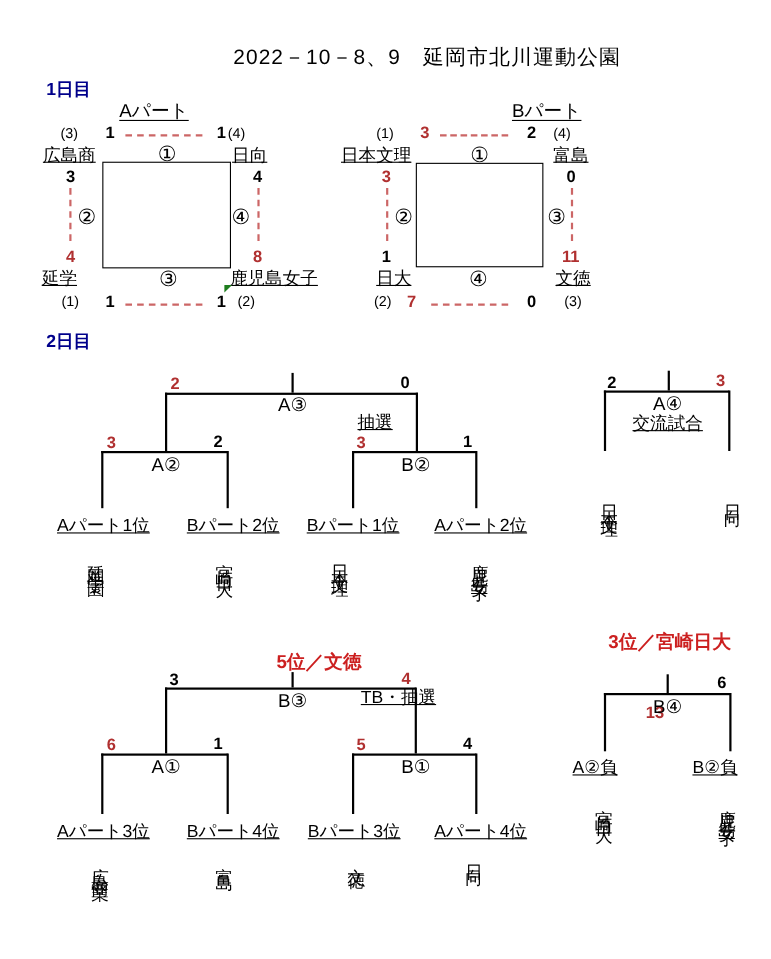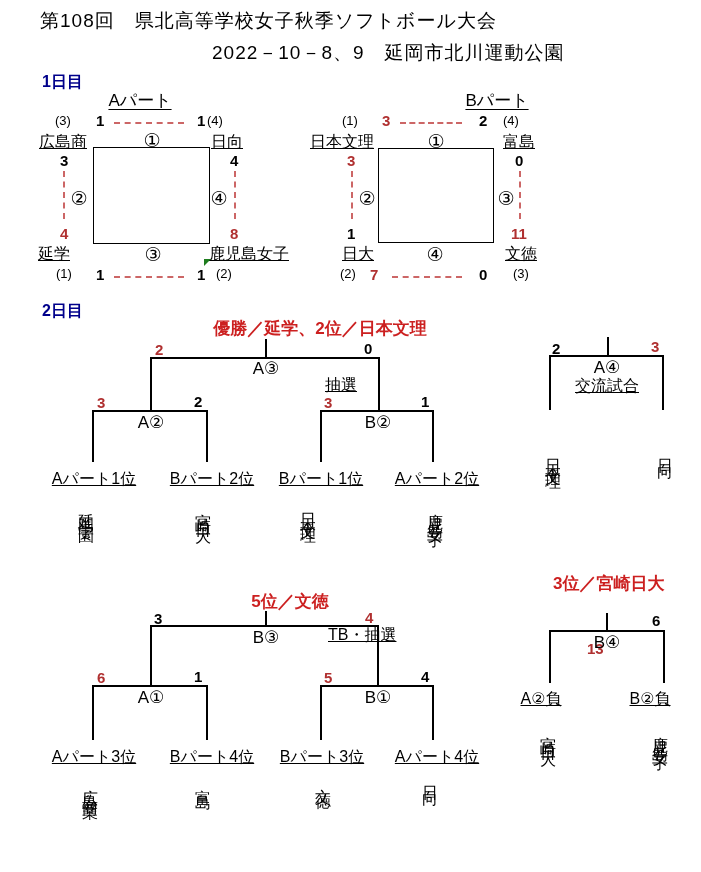--- a/index.html
+++ b/index.html
@@ -25,21 +25,20 @@
   .vt{position:absolute;writing-mode:vertical-rl;text-orientation:upright;font-size:16px;
       letter-spacing:5px;transform:translateX(-50%);white-space:nowrap;line-height:1;}
   .tri{position:absolute;width:0;height:0;border-top:7px solid var(--marker-green,#1e7d1e);
        border-right:7px solid transparent;}
 </style>
 </head>
 <body>
 
 <div class="canvas">
 
-  <div class="t title" style="left:40px;top:10px;">第108回　県北高等学校女子秋季ソフトボール大会</div>
   <div class="t title" style="left:212px;top:42px;">2022－10－8、9　延岡市北川運動公園</div>
   <div class="t navy" style="left:42px;top:73px;">1日目</div>
 
   <div class="t lbl ul ctr" style="left:140px;top:91px;">Aパート</div>
   <div class="box" style="left:93px;top:147px;width:115px;height:95px;"></div>
   <div class="t circ ctr" style="left:152px;top:130px;">①</div>
   <div class="t circ ctr" style="left:79px;top:188px;">②</div>
   <div class="t circ ctr" style="left:153px;top:244px;">③</div>
   <div class="t circ ctr" style="left:219px;top:188px;">④</div>
 
@@ -94,21 +93,20 @@
   <div class="t sc red" style="left:511px;top:225px;">11</div>
   <div class="t nm" style="left:505px;top:245px;">文徳</div>
   <div class="t seed" style="left:513px;top:267px;">(3)</div>
 
   <div class="t sc red" style="left:370px;top:266px;">7</div>
   <div class="dh" style="left:392px;top:276px;width:70px;"></div>
   <div class="t sc" style="left:479px;top:266px;">0</div>
 
   <div class="t navy" style="left:42px;top:302px;">2日目</div>
 
-  <div class="t redtitle ctr" style="left:320px;top:319px;">優勝／延学、2位／日本文理</div>
   <div class="vl" style="left:265px;top:339px;height:18px;"></div>
   <div class="hl" style="left:150px;top:357px;width:230px;"></div>
   <div class="vl" style="left:150px;top:357px;height:53px;"></div>
   <div class="vl" style="left:378px;top:357px;height:53px;"></div>
   <div class="t sc red" style="left:155px;top:341px;">2</div>
   <div class="t sc" style="left:364px;top:340px;">0</div>
   <div class="t lbl ctr" style="left:266px;top:359px;">A③</div>
   <div class="t nm" style="left:325px;top:376px;">抽選</div>
 
   <div class="hl" style="left:92px;top:410px;width:115px;"></div>

